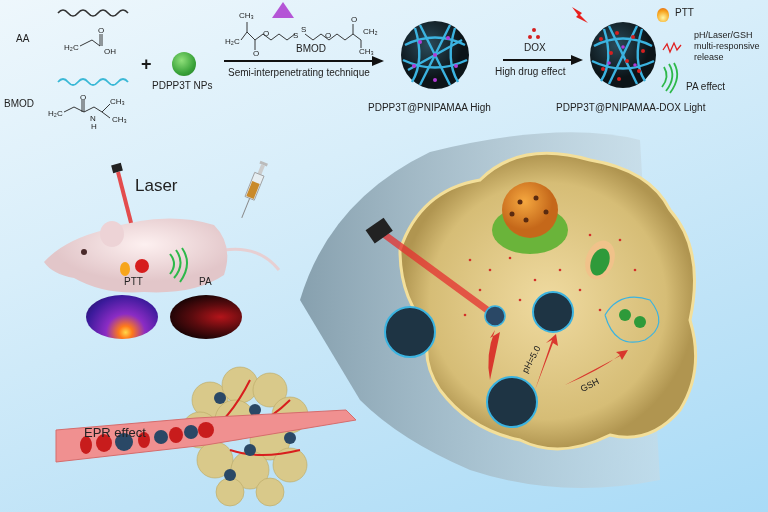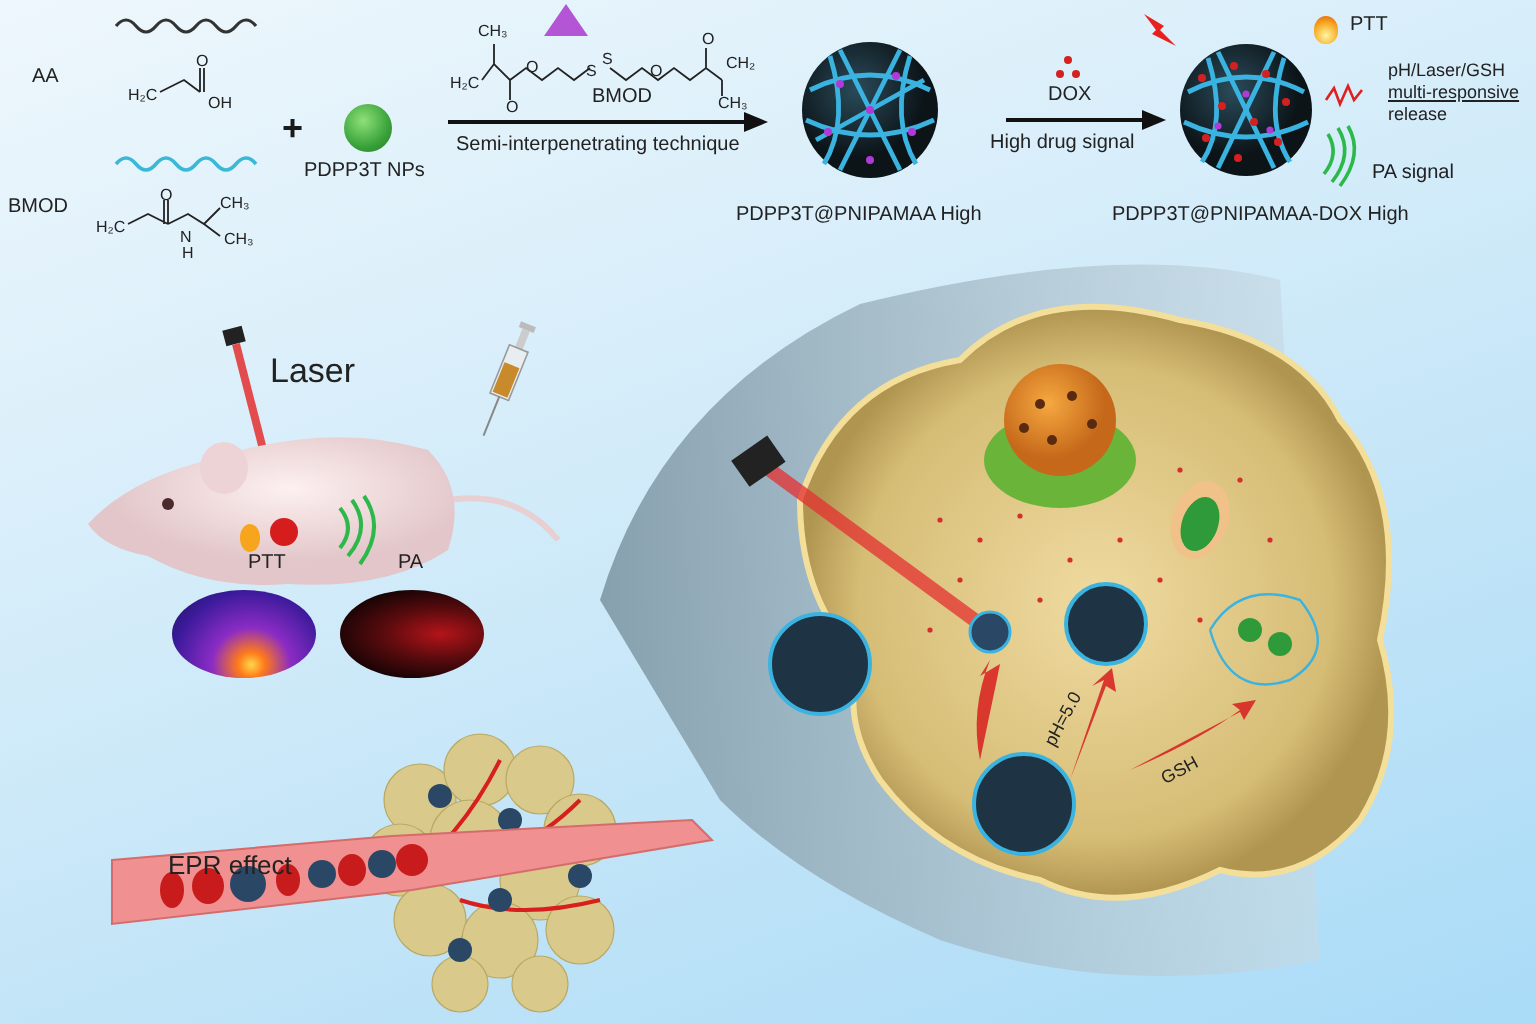--- a/index.html
+++ b/index.html
@@ -98,21 +98,21 @@
   <svg style="left:527px;top:28px" width="14" height="12">
     <circle cx="7" cy="2" r="2" fill="#d42020"></circle>
       <circle cx="3" cy="9" r="2" fill="#d42020"></circle>
       <circle cx="11" cy="9" r="2" fill="#d42020"></circle>
   </svg>
   <div class="lbl" style="left:524px;top:42px;">DOX</div>
   <svg style="left:503px;top:55px" width="80" height="10">
     <line x1="0" y1="5" x2="70" y2="5" stroke="#111" stroke-width="2"></line>
     <polygon points="68,0 80,5 68,10" fill="#111"></polygon>
   </svg>
-  <div class="lbl" style="left:495px;top:66px;">High drug signal</div>
+  <div class="lbl" style="left:495px;top:66px;">High drug effect</div>
 
   <svg style="left:570px;top:5px" width="20" height="22">
     <polygon points="2,2 12,8 10,10 18,18 6,12 8,10" fill="#e8201e"></polygon>
   </svg>
   <svg style="left:589px;top:21px" width="68" height="68">
     <circle cx="34" cy="34" r="33" fill="url(#sph1)"></circle>
     <g stroke="#3bb3e0" stroke-width="2.4" fill="none">
       <path d="M5,25 Q34,10 63,25"></path>
         <path d="M3,40 Q34,55 65,40"></path>
         <path d="M15,8 Q25,40 12,60"></path>
@@ -136,31 +136,31 @@
         <circle cx="20" cy="42" r="1.8"></circle>
         <circle cx="46" cy="44" r="1.8"></circle>
       </g>
   </svg>
   <div class="abs" style="left:657px;top:8px;width:12px;height:14px;border-radius:50% 50% 45% 45%;background:radial-gradient(circle at 50% 70%, #fff6a0, #f6a21b 60%, #e05a10);"></div>
   <div class="lbl" style="left:675px;top:7px;">PTT</div>
   <svg style="left:663px;top:40px" width="20" height="14">
     <path d="M0,10 L4,4 L7,12 L11,3 L14,10 L18,5" fill="none" stroke="#e02020" stroke-width="1.3"></path>
   </svg>
   <div class="lbl" style="left:694px;top:30px;font-size:9px;">pH/Laser/GSH</div>
-  <div class="lbl" style="left:694px;top:41px;font-size:9px;text-decoration:underline;">multi-responsive</div>
+  <div class="lbl" style="left:694px;top:41px;font-size:9px;">multi-responsive</div>
   <div class="lbl" style="left:694px;top:52px;font-size:9px;">release</div>
   <svg style="left:660px;top:63px" width="20" height="30">
     <g fill="none" stroke="#2db84a" stroke-width="1.8">
       <path d="M4,4 Q10,14 2,24"></path>
         <path d="M9,1 Q17,14 6,28"></path>
         <path d="M14,0 Q22,14 10,30"></path>
     </g>
   </svg>
-  <div class="lbl" style="left:686px;top:81px;">PA signal</div>
-  <div class="lbl" style="left:556px;top:102px;">PDPP3T@PNIPAMAA-DOX High</div>
+  <div class="lbl" style="left:686px;top:81px;">PA effect</div>
+  <div class="lbl" style="left:556px;top:102px;">PDPP3T@PNIPAMAA-DOX Light</div>
 </div>
 
 <svg style="left:0;top:0" width="768" height="512">
   <defs>
     <linearGradient id="shadow" x1="0" y1="0" x2="1" y2="0">
       <stop offset="0" stop-color="#7f98a6" stop-opacity="0.9"></stop>
       <stop offset="1" stop-color="#c8dae3" stop-opacity="0.6"></stop>
     </linearGradient>
   </defs>
   <path d="M300,300 Q330,200 430,152 Q560,120 640,140 L660,480 Q560,500 470,470 Q400,440 360,400 Z" fill="url(#shadow)"></path>

